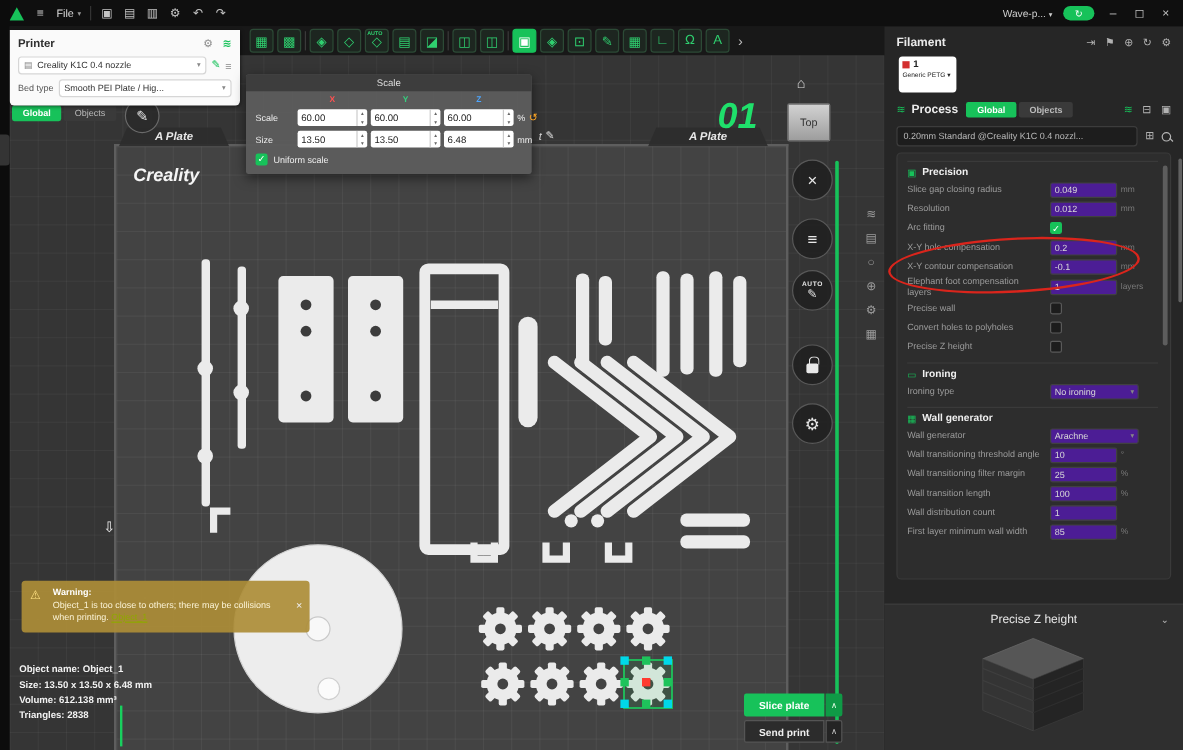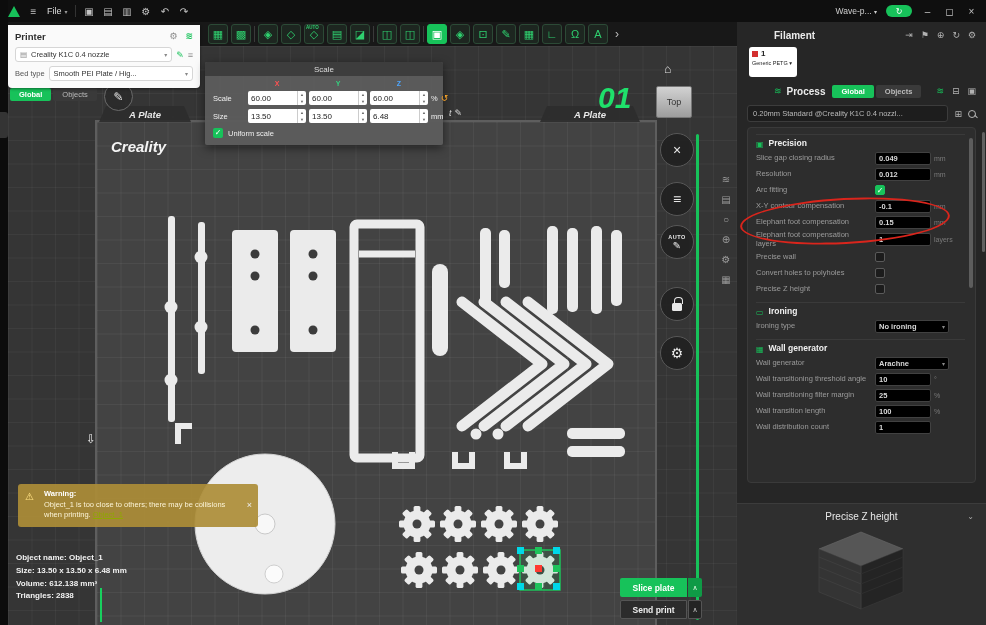--- a/index.html
+++ b/index.html
@@ -95,21 +95,21 @@
   .spin .arr{width:9px;border-left:1px solid #ccc;display:flex;flex-direction:column;}
   .spin .arr span{flex:1;font-size:4px;color:#666;display:flex;align-items:center;justify-content:center;}
   .sp-unit{font-size:7.5px;color:#efefef;display:flex;align-items:center;gap:3px;}
   .reset{color:#ffa726;font-size:9px;}
   .sp-uni{display:flex;align-items:center;margin-top:5px;}
   .ucheck{width:10px;height:10px;background:#17c25a;border-radius:2px;color:#fff;font-size:8px;line-height:10px;text-align:center;margin-right:5px;}
   .sp-uni span.t{font-size:7.5px;color:#efefef;}
 
   
   .rightpanel{position:absolute;right:0;top:22px;width:249px;height:603px;background:#262626;padding:5px 10px 0;z-index:20;}
-  .rp-h{display:flex;align-items:center;color:#ebebeb;font-size:10px;font-weight:bold;height:16px;margin-left:27px;}
+  .rp-h{display:flex;align-items:center;color:#ebebeb;font-size:10px;font-weight:bold;height:16px;}
   .rp-ics{margin-left:auto;display:flex;gap:8px;align-items:center;}
   .rp-ic{color:#b2b2b2;font-size:9px;font-weight:normal;}
   .rp-ic.accent{color:#17c25a;}
   .fchip{margin:4px 0 6px 2px;width:48px;height:30px;background:#fff;border-radius:3px;padding:2px 3px;}
   .fchip .toprow{display:flex;align-items:center;gap:3px;}
   .cswatch{width:6px;height:6px;background:#d32f2f;}
   .fnum{font-size:8px;font-weight:bold;color:#222;}
   .fname{font-size:5.5px;color:#222;white-space:nowrap;margin-top:2px;}
   .proc-pills{display:flex;gap:2px;margin-left:7px;}
   .preset{display:flex;align-items:center;gap:6px;margin:6px 0 5px;}
@@ -118,21 +118,21 @@
   .mag::after{content:"";position:absolute;width:4px;height:1.2px;background:#b5b5b5;transform:rotate(45deg);right:-3px;bottom:-1px;}
   .params{position:relative;background:#2d2d2d;border:1px solid #3a3a3a;border-radius:4px;padding:1px 10px 4px 8px;height:356px;overflow:hidden;margin-top:2px;}
   .pscroll{position:absolute;right:2px;top:10px;width:4px;height:150px;background:#5d5d5d;border-radius:2px;}
   .prow{display:flex;align-items:center;min-height:16px;padding:1px 0;}
   .p-label{flex:1;color:#9b9b9b;font-size:7.5px;line-height:1.15;padding-right:4px;}
   .prow.section{margin-top:5px;border-top:1px solid #3a3a3a;padding-top:4px;}
   .prow.section .p-label{color:#f0f0f0;font-weight:bold;font-size:8.5px;}
   .p-secicon{display:none;color:#17c25a;font-size:8px;margin-right:5px;}
   .prow.section .p-secicon{display:inline;}
   .p-ctrl{width:90px;display:flex;align-items:center;gap:3px;}
-  .p-box{display:none;width:56px;height:13px;background:#000000;border:1px solid #414141;border-radius:2px;color:#d8d8d8;font-size:7.5px;align-items:center;padding:0 3px;justify-content:space-between;font-weight:bold;}
+  .p-box{display:none;width:56px;height:13px;background:#4c1d95;border:1px solid #414141;border-radius:2px;color:#d8d8d8;font-size:7.5px;align-items:center;padding:0 3px;justify-content:space-between;}
   .prow.input .p-box,.prow.select .p-box{display:flex;}
   .prow.select .p-box{width:74px;}
   .p-caret{display:none;color:#888;font-size:6px;}
   .prow.select .p-caret{display:inline;}
   .p-unit{display:none;color:#7a7a7a;font-size:7px;width:24px;}
   .prow.input .p-unit{display:inline-block;}
   .p-check{display:none;width:10px;height:10px;border:1px solid #5a5a5a;border-radius:2px;background:#1c1c1c;color:#fff;font-size:8px;line-height:9px;text-align:center;}
   .prow.check .p-check{display:inline-block;}
   .prow.checked .p-check{background:#17c25a;border-color:#17c25a;}
   .prow.checked .p-check::after{content:"✓";}
@@ -557,44 +557,44 @@
           <div class="prow check checked">
 
             <span class="p-label">Arc fitting</span>
             <span class="p-ctrl">
 
               <span class="p-check"></span>
 
             </span>
           </div>
 
+          <div class="prow input">
+
+            <span class="p-label">X-Y hole compensation</span>
+            <span class="p-ctrl">
+              <span class="p-box">
+                <span>0.2</span>
+              </span>
+
+              <span class="p-unit">mm</span>
+            </span>
+          </div>
 
           <div class="prow input">
 
             <span class="p-label">X-Y contour compensation</span>
             <span class="p-ctrl">
               <span class="p-box">
                 <span>-0.1</span>
               </span>
 
               <span class="p-unit">mm</span>
             </span>
           </div>
 
-          <div class="prow input">
-
-            <span class="p-label">Elephant foot compensation</span>
-            <span class="p-ctrl">
-              <span class="p-box">
-                <span>0.15</span>
-              </span>
-
-              <span class="p-unit">mm</span>
-            </span>
-          </div>
 
           <div class="prow input">
 
             <span class="p-label">Elephant foot compensation layers</span>
             <span class="p-ctrl">
               <span class="p-box">
                 <span>1</span>
               </span>
 
               <span class="p-unit">layers</span>
@@ -708,20 +708,31 @@
             <span class="p-label">Wall distribution count</span>
             <span class="p-ctrl">
               <span class="p-box">
                 <span>1</span>
               </span>
 
               <span class="p-unit"></span>
             </span>
           </div>
 
+          <div class="prow input">
+
+            <span class="p-label">First layer minimum wall width</span>
+            <span class="p-ctrl">
+              <span class="p-box">
+                <span>85</span>
+              </span>
+
+              <span class="p-unit">%</span>
+            </span>
+          </div>
         </div>
       <div class="pscroll"></div>
     </div>
     <div class="rp-scroll"></div>
 
     <div class="zcard">
       <div class="zc-head">
         <span>Precise Z height</span>
         <span class="zc-car">⌄</span>
       </div>

